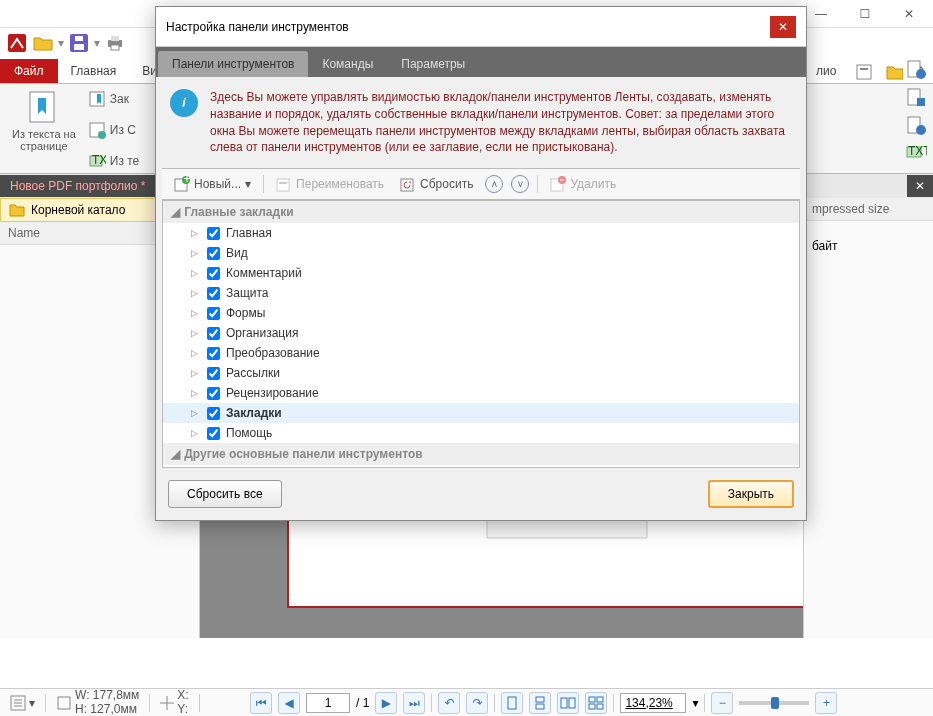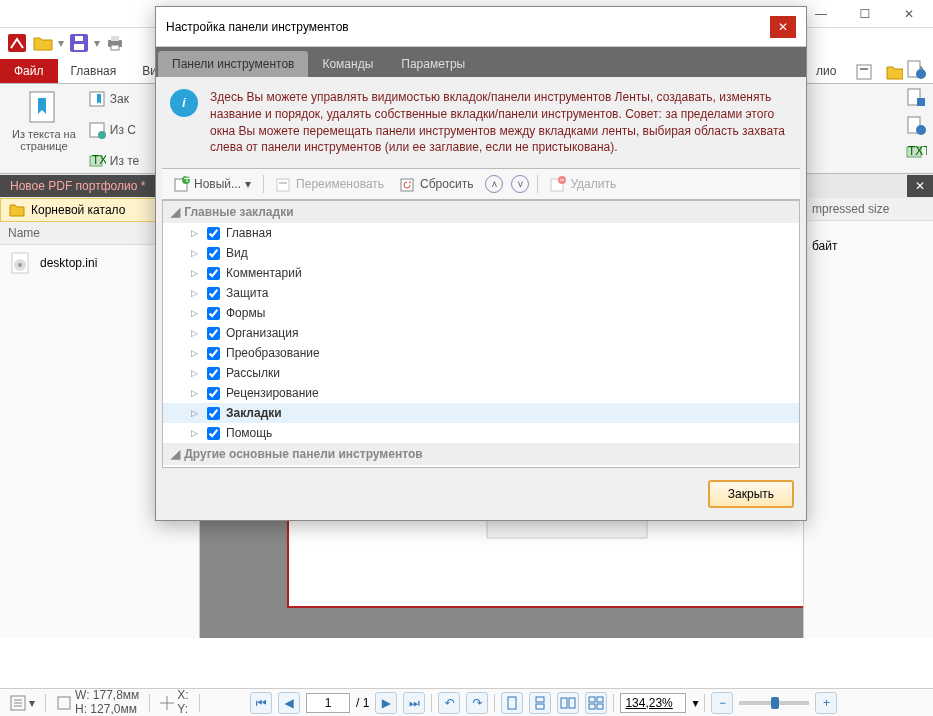--- a/index.html
+++ b/index.html
@@ -195,28 +195,20 @@
   <div class="sidebar">
     <div class="sb-header">
       <svg width="16" height="14">
           <path d="M1 2h5l2 2h7v9H1z" fill="#f4c430" stroke="#c49000"></path>
         </svg>
       <span>Корневой катало</span>
     </div>
     <div class="sb-cols">
       <div class="sb-col">Name</div>
     </div>
-    <div class="sb-row">
-      <svg width="24" height="24">
-          <rect x="4" y="2" width="16" height="20" fill="#fff" stroke="#ccc"></rect>
-          <circle cx="12" cy="14" r="6" fill="#ddd"></circle>
-          <circle cx="12" cy="14" r="2" fill="#999"></circle>
-        </svg>
-      <span>desktop.ini</span>
-    </div>
   </div>
   <div class="main">
     <div style="position:absolute;right:0;top:0;bottom:0;width:130px;background:#fafafa;border-left:1px solid #ccc">
       <div class="sb-cols">
           <div class="sb-col">mpressed size</div>
         </div>
       <div style="padding:18px 8px">байт</div>
     </div>
     <div class="page">
       <svg width="240" height="280">
@@ -417,15 +409,16 @@
           <input type="checkbox" checked="" style="">
           <span>Помощь</span>
         </div>
       </div>
     <div class="tree-group">
         <span>◢</span>
         <span>Другие основные панели инструментов</span>
       </div>
   </div>
   <div class="dlg-buttons">
+    <button class="dlg-btn">Сбросить все</button>
     <button class="dlg-btn default">Закрыть</button>
   </div>
 </div>
 
 </body></html>

